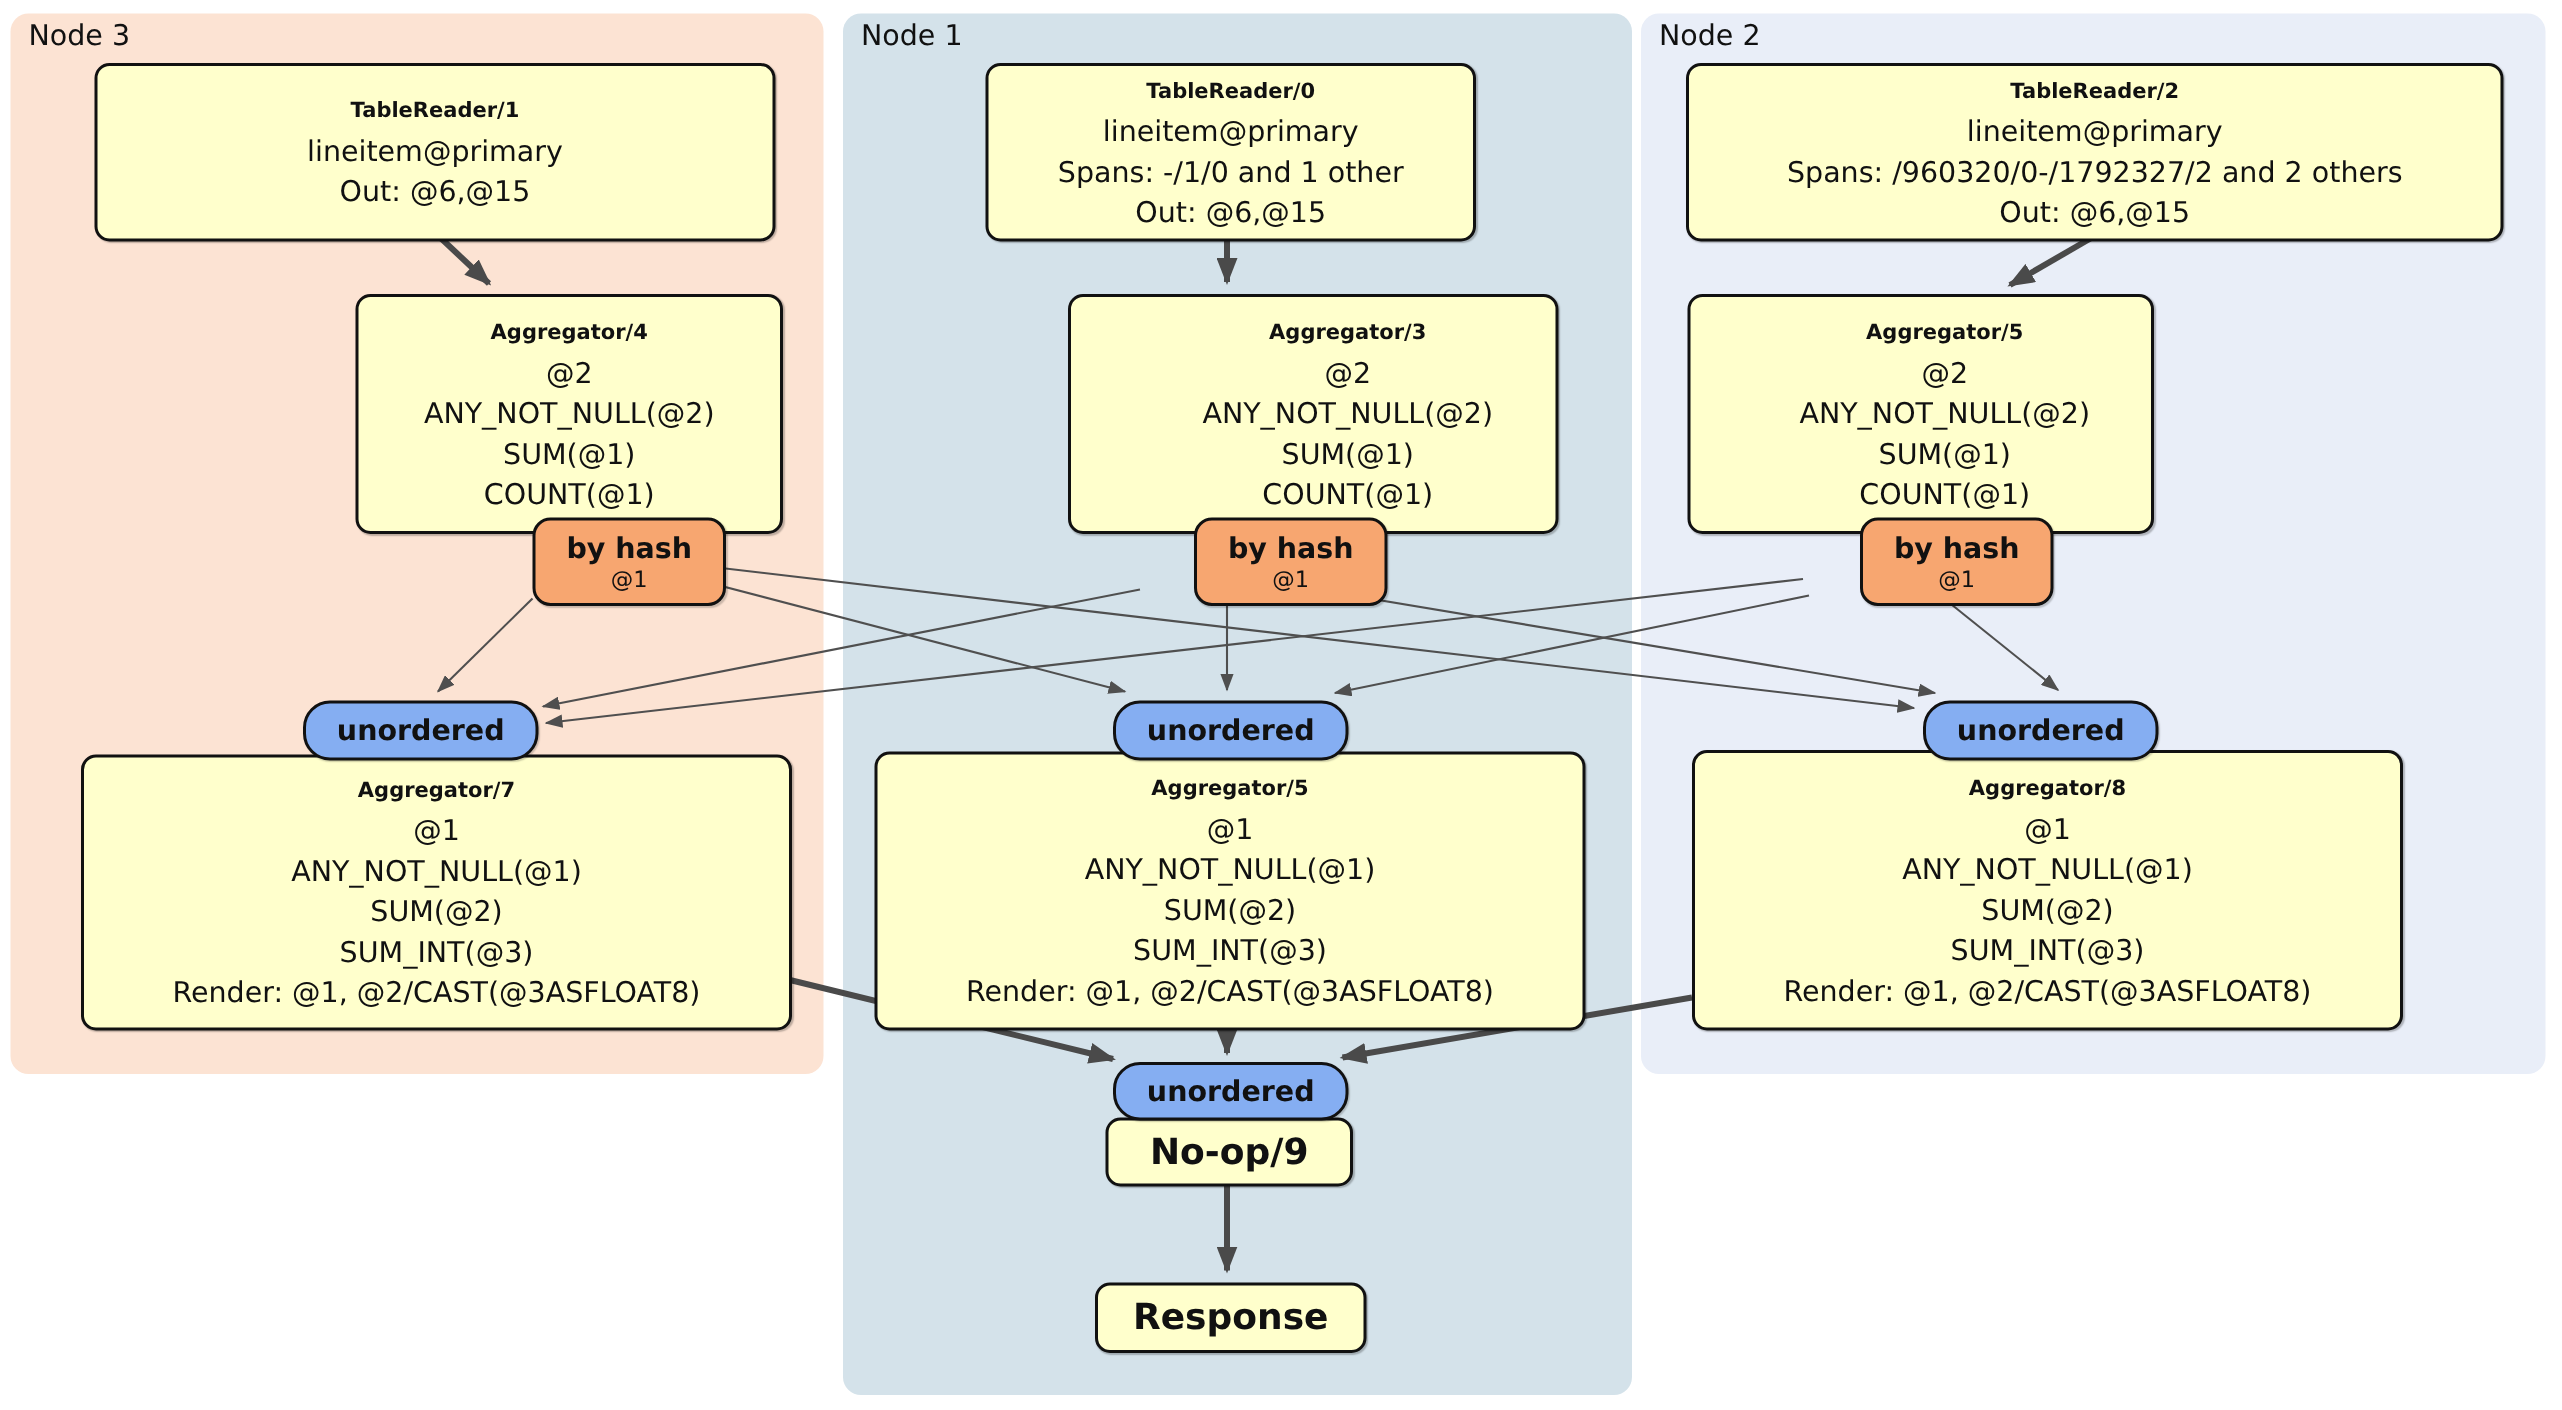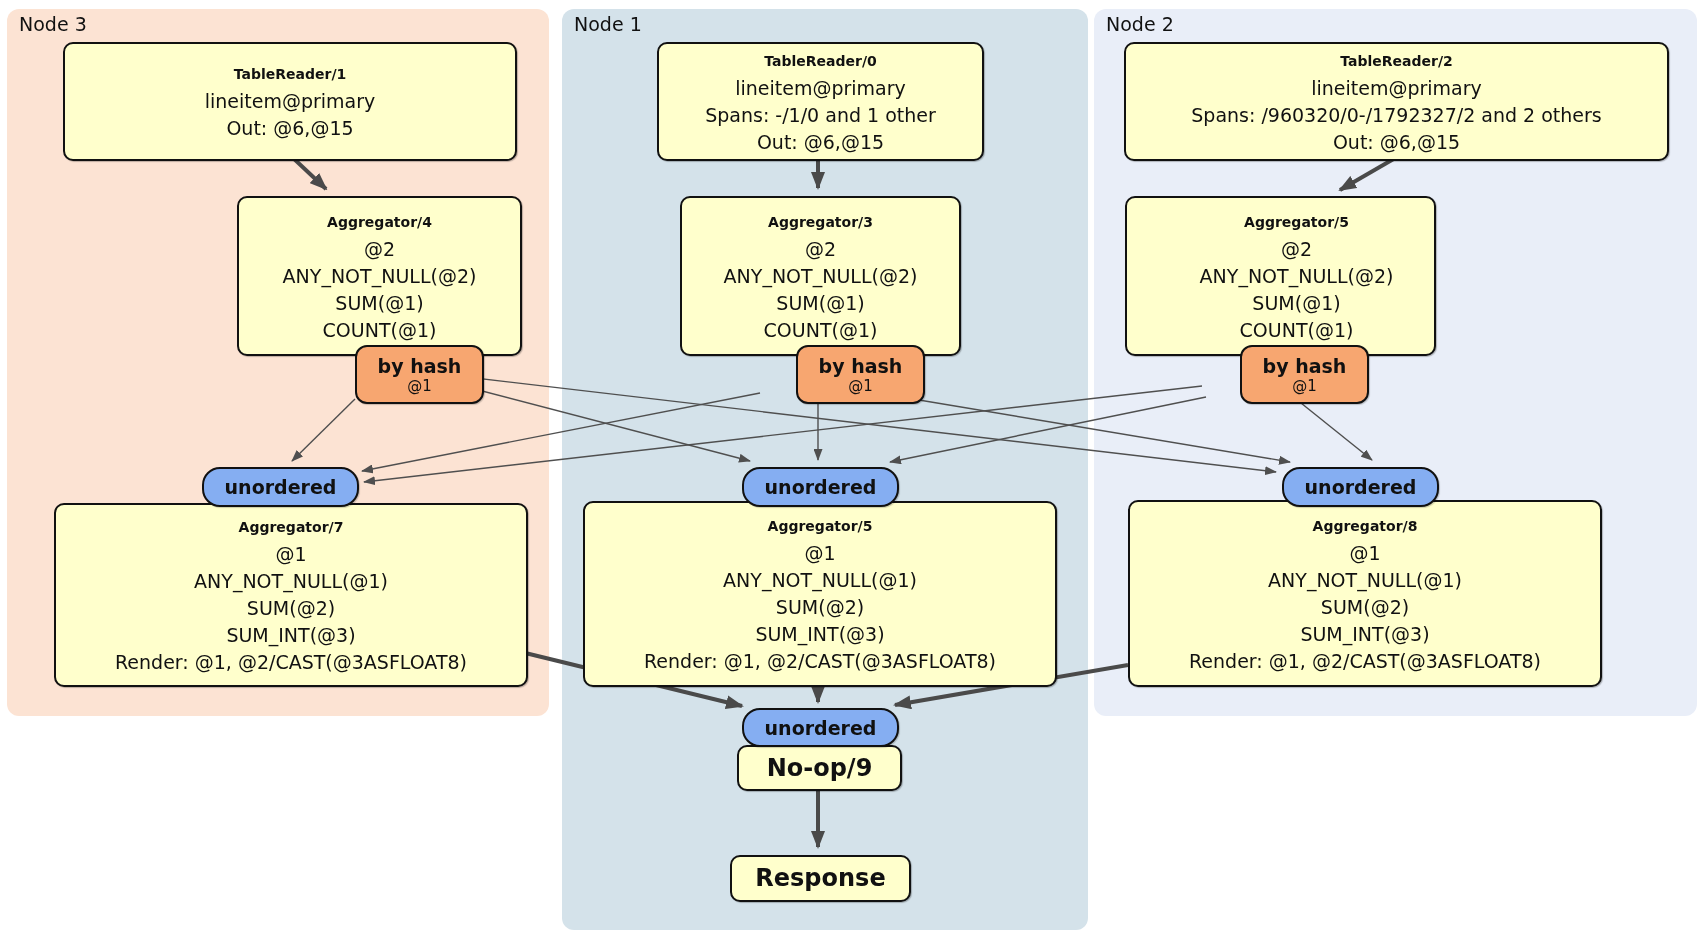--- a/index.html
+++ b/index.html
@@ -99,21 +99,21 @@
     <div class="nline">Out: @6,@15</div>
   </div>
 
   <div class="nbox" style="left:237px;top:196px;width:281px;height:156px;">
     <div class="ntitle">Aggregator/4</div>
     <div class="nline">@2</div>
     <div class="nline">ANY_NOT_NULL(@2)</div>
     <div class="nline">SUM(@1)</div>
     <div class="nline">COUNT(@1)</div>
   </div>
-  <div class="nbox" style="left:680px;top:196px;width:277px;height:156px;">
+  <div class="nbox" style="left:712px;top:196px;width:277px;height:156px;padding-left:46px;">
     <div class="ntitle">Aggregator/3</div>
     <div class="nline">@2</div>
     <div class="nline">ANY_NOT_NULL(@2)</div>
     <div class="nline">SUM(@1)</div>
     <div class="nline">COUNT(@1)</div>
   </div>
   <div class="nbox" style="left:1125px;top:196px;width:275px;height:156px;padding-left:32px;">
     <div class="ntitle">Aggregator/5</div>
     <div class="nline">@2</div>
     <div class="nline">ANY_NOT_NULL(@2)</div>

